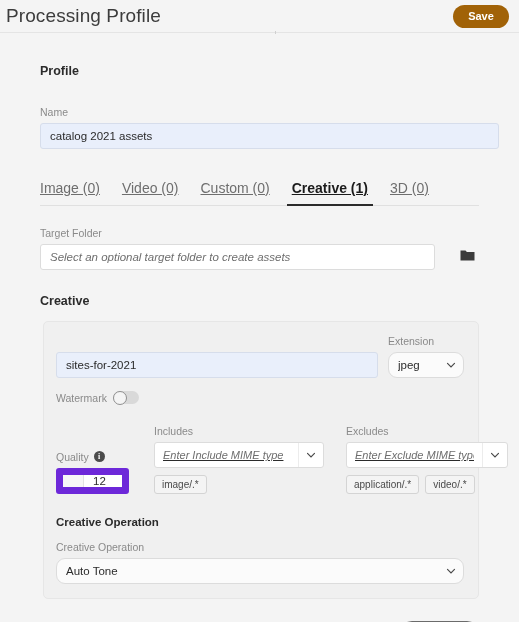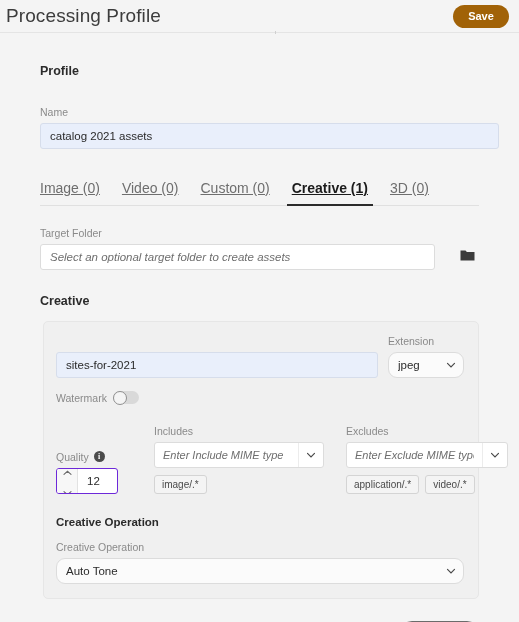--- a/index.html
+++ b/index.html
@@ -275,25 +275,25 @@
     line-height: 11px;
     text-align: center;
     font-family: "Liberation Serif", serif;
     cursor: pointer;
     flex: none;
   }
 
   .stepper {
     display: flex;
     height: 26px;
-    border: 1px solid #6d28d9;
+    border: 7px solid #6d28d9;
     border-radius: 3px;
     background: #ffffff;
     overflow: hidden;
-    width: 62px;
+    width: 73px;
   }
   .stepper-btns {
     width: 21px;
     border-right: 1px solid #e2e2e2;
     background: #f7f7f7;
     display: flex;
     flex-direction: column;
     align-items: center;
     justify-content: center;
     gap: 2px;
@@ -319,20 +319,21 @@
   .mime-input {
     flex: 1;
     border: none;
     outline: none;
     background: transparent;
     font-family: "Liberation Sans", sans-serif;
     font-size: 11px;
     padding: 0 8px;
     color: #2b2b2b;
     min-width: 0;
+    text-decoration: underline;
   }
   .mime-input::placeholder { color: #6e6e6e; font-style: italic; }
   .mime-chev {
     width: 25px;
     border-left: 1px solid #ececec;
     display: flex;
     align-items: center;
     justify-content: center;
     cursor: pointer;
     flex: none;

